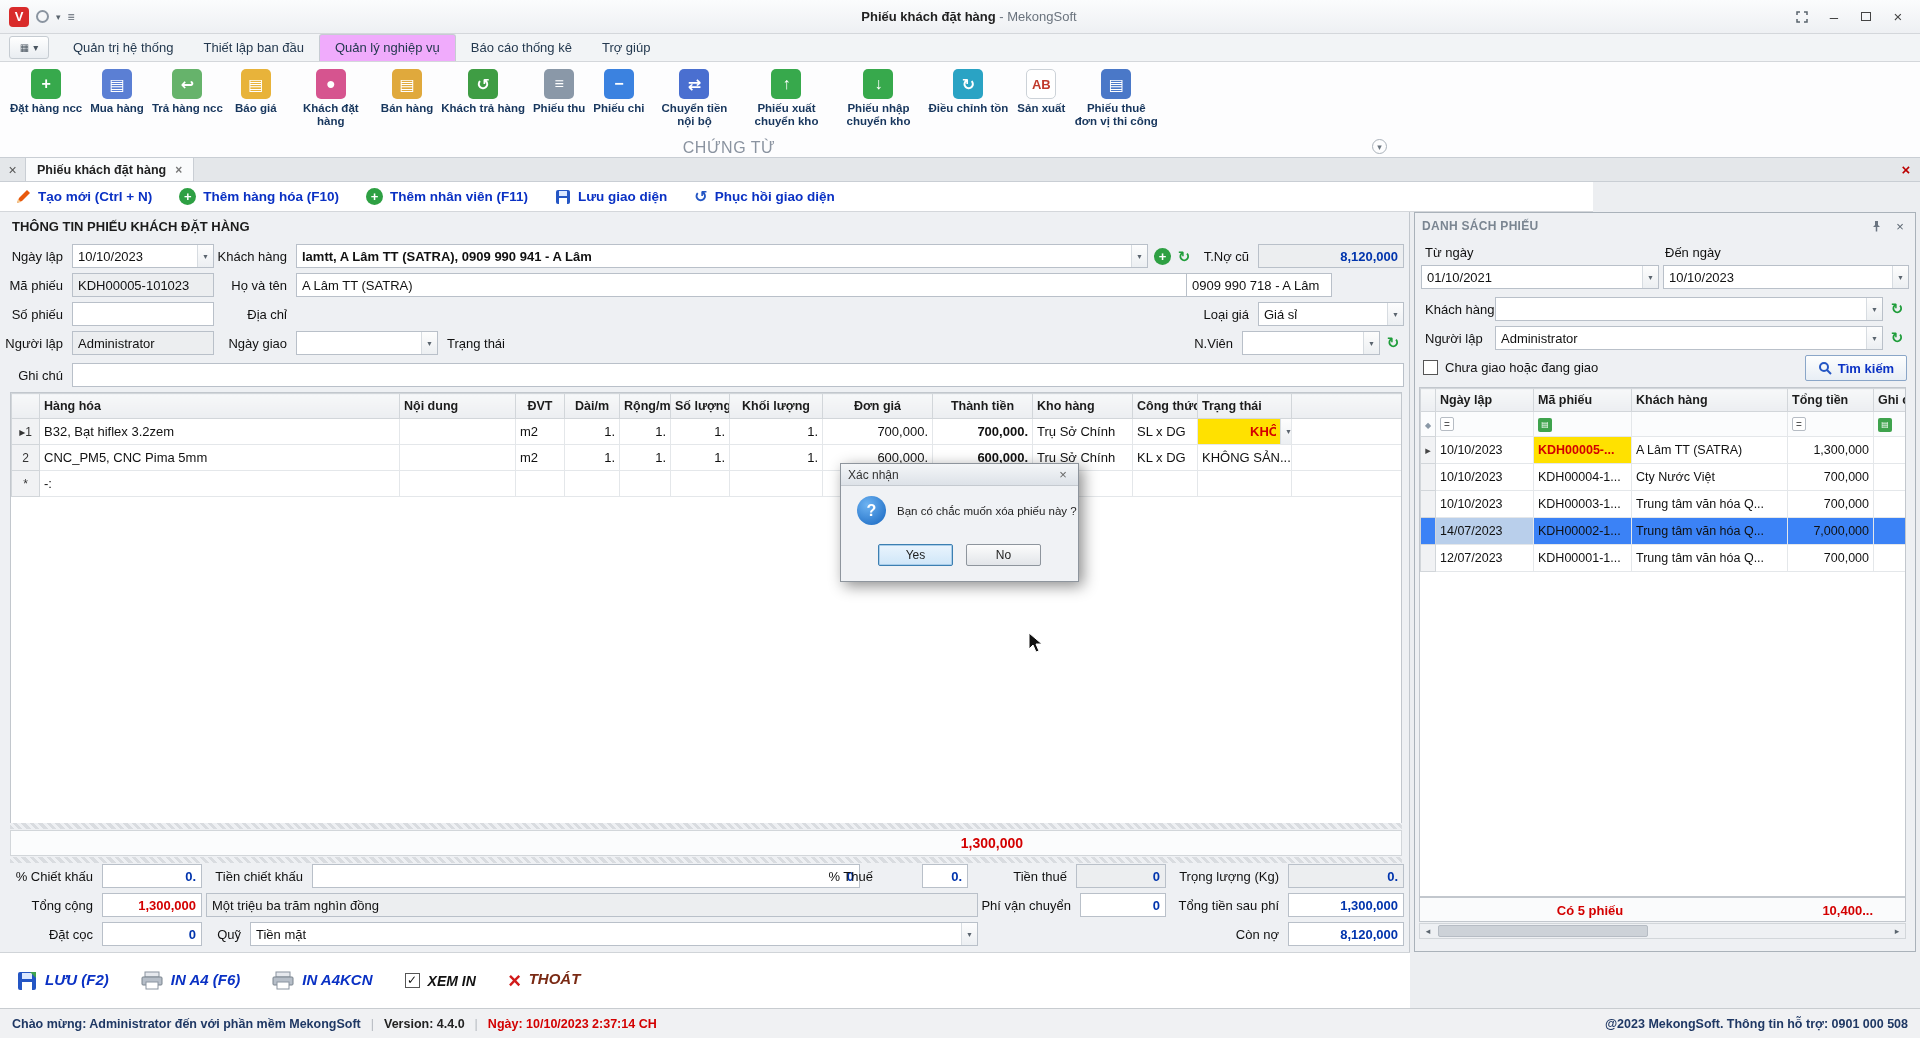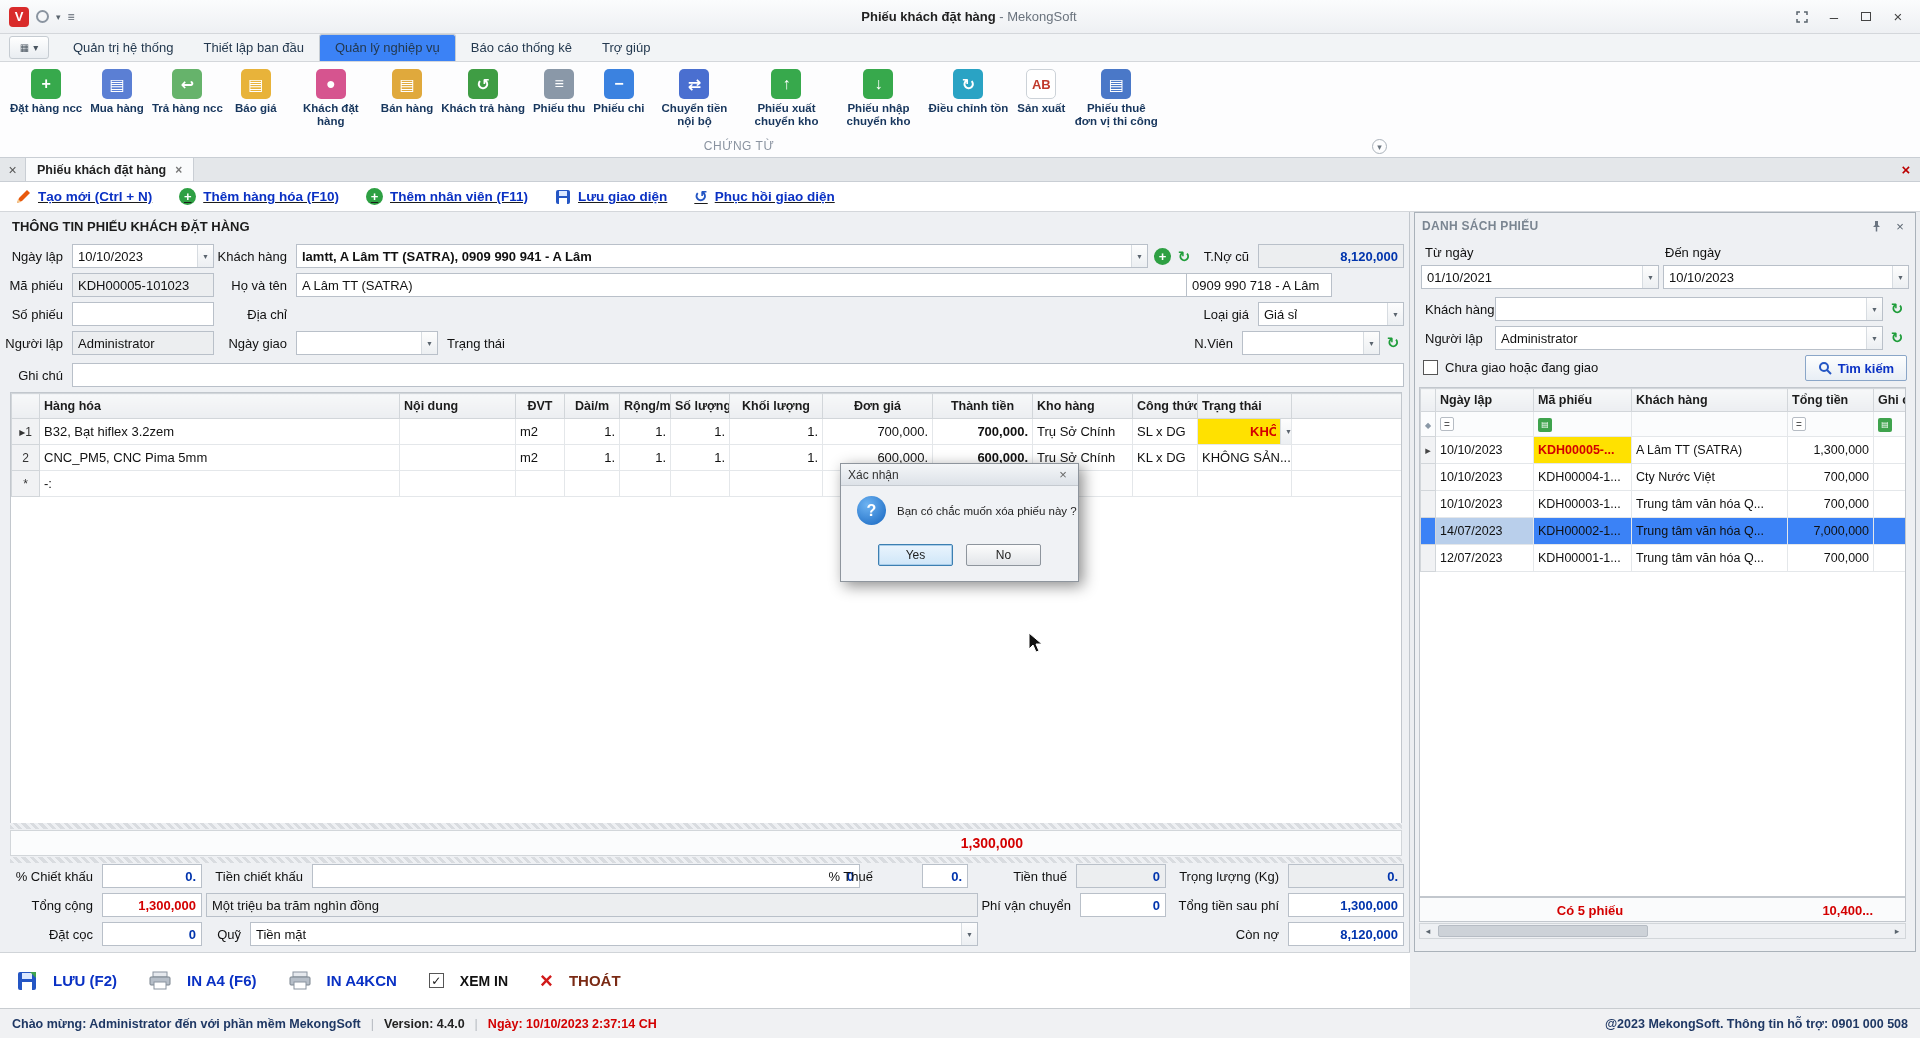--- a/index.html
+++ b/index.html
@@ -18,21 +18,21 @@
 .tb-title { flex:1; text-align:center; font-size:13px; color:#6a737d; }
 .tb-title b { color:#222; }
 .tb-right { display:flex; align-items:center; gap:4px; padding-right:8px; }
 .wbtn { width:28px; height:22px; display:flex; align-items:center; justify-content:center; color:#444; font-size:15px; }
 .maxbox { width:10px; height:9px; border:1.5px solid #444; display:inline-block; }
 
 
 .menubar { position:absolute; left:0; top:34px; width:1920px; height:28px; background:#f2f4f6; display:flex; align-items:flex-end; border-bottom:1px solid #d4d7db; }
 .launcher { width:40px; height:23px; border:1px solid #c6ccd2; background:linear-gradient(#fff,#e9edf1); border-radius:3px; margin:0 9px 2px 9px; display:flex; align-items:center; justify-content:center; gap:4px; font-size:10px; color:#4a5560; }
 .mtab { padding:5px 15px 6px; font-size:13px; color:#24394f; }
-.mtab.active { background:#3b82f6; border:1px solid #c6ccd2; border-bottom:none; border-radius:3px 3px 0 0; }
+.mtab.active { background:#f0abfc; border:1px solid #c6ccd2; border-bottom:none; border-radius:3px 3px 0 0; }
 
 
 .ribbon { position:absolute; left:0; top:62px; width:1920px; height:96px; background:#fdfdfe; border-bottom:1px solid #c9ced4; }
 .rb-row { display:flex; align-items:flex-start; padding:5px 4px 0 6px; }
 .rbtn { min-width:58px; max-width:92px; display:flex; flex-direction:column; align-items:center; gap:3px; padding:2px 4px; }
 .rbtn .lab { font-size:11.5px; color:#17365d; text-align:center; line-height:1.15; font-weight:bold; }
 .ric { width:30px; height:30px; border-radius:5px; color:#fff; font-size:16px; font-weight:bold; display:flex; align-items:center; justify-content:center; flex:0 0 auto; }
 .rb-row .rbtn:nth-child(1) .ric{background:#37a94c}
 .rb-row .rbtn:nth-child(2) .ric{background:#5b7fd4}
 .rb-row .rbtn:nth-child(3) .ric{background:#66b36b}
@@ -41,32 +41,32 @@
 .rb-row .rbtn:nth-child(6) .ric{background:#e0a93c}
 .rb-row .rbtn:nth-child(7) .ric{background:#3f9d44}
 .rb-row .rbtn:nth-child(8) .ric{background:#8a98a8}
 .rb-row .rbtn:nth-child(9) .ric{background:#3b82e0}
 .rb-row .rbtn:nth-child(10) .ric{background:#4a6fd0}
 .rb-row .rbtn:nth-child(11) .ric{background:#37a94c}
 .rb-row .rbtn:nth-child(12) .ric{background:#37a94c}
 .rb-row .rbtn:nth-child(13) .ric{background:#2aa3c4}
 .rb-row .rbtn:nth-child(14) .ric{background:#fff;border:1px solid #ccd2d8;color:#c0392b;font-size:13px}
 .rb-row .rbtn:nth-child(15) .ric{background:#4a78c8}
-.rb-cap { position:absolute; left:0; top:77px; width:1458px; text-align:center; font-size:12px; color:#8a93a0; letter-spacing:.5px;margin-left:10px; }
+.rb-cap { position:absolute; left:0; top:77px; width:1458px; text-align:center; font-size:16px; color:#8a93a0; letter-spacing:.5px; }
 .rb-dlg { position:absolute; left:1372px; top:77px; width:15px; height:15px; border:1px solid #aab2ba; border-radius:8px; color:#6a747e; font-size:9px; display:flex; align-items:center; justify-content:center; }
 
 
 .doctabs { position:absolute; left:0; top:158px; width:1920px; height:24px; background:#e4e7ea; border-bottom:1px solid #c9ced4; display:flex; align-items:stretch; }
 .dt-close { width:26px; display:flex; align-items:center; justify-content:center; color:#555; border-right:1px solid #c9ced4; font-size:14px; }
 .dt-tab { display:flex; align-items:center; gap:9px; padding:0 11px; background:#fafbfc; border-right:1px solid #c9ced4; font-size:12.5px; color:#222; font-weight:bold; }
 .dt-x { color:#777; font-size:12px; }
 .dt-right-close { margin-left:auto; width:28px; display:flex; align-items:center; justify-content:center; color:#b00; font-weight:bold; font-size:15px; }
 
 
-.actionbar { position:absolute; left:0; top:182px; width:1920px; height:30px; background:#fff; border-bottom:1px solid #d4d7db; display:flex; align-items:center; gap:27px; padding-left:15px;text-decoration:underline; }
+.actionbar { position:absolute; left:0; top:182px; width:1593px; height:30px; background:#fff; border-bottom:1px solid #d4d7db; display:flex; align-items:center; gap:27px; padding-left:15px; }
 .act { display:flex; align-items:center; gap:7px; font-size:13.5px; font-weight:bold; color:#0a31c4; }
 .gplus { width:17px; height:17px; border-radius:50%; background:#2ea043; color:#fff; font-size:13px; display:flex; align-items:center; justify-content:center; font-weight:bold; }
 .bluearrow { color:#2456c4; font-size:16px; font-weight:bold; }
 
 
 .main { position:absolute; left:0; top:212px; width:1410px; height:740px; background:#eef0f3; border-right:1px solid #c2c7cd; }
 .sec-title { position:absolute; left:0; top:0; width:100%; height:28px; display:flex; align-items:center; padding-left:12px; font-weight:bold; font-size:13px; color:#1c1c1c; }
 .lbl { position:absolute; height:24px; display:flex; align-items:center; justify-content:flex-end; padding-right:5px; font-size:13px; color:#111; white-space:nowrap; }
 .plbl { justify-content:flex-start; padding-left:2px; }
 .fld { position:absolute; height:24px; background:#fff; border:1px solid #b9c0c9; display:flex; align-items:center; padding:0 5px; font-size:13px; color:#111; }
@@ -95,21 +95,21 @@
 .igrid td.status1 { background:#ffe100; color:#d30000; font-weight:bold; padding:0; }
 .cellflex { display:flex; align-items:center; height:100%; padding:0 0 0 4px; }
 .cellflex .tx { flex:1; overflow:hidden; white-space:nowrap;padding-left:48px; }
 
 .splitter { position:absolute; left:10px; width:1392px; height:6px; background:repeating-linear-gradient(45deg,#d9dce0 0 3px,#eef0f3 3px 6px); }
 .totalrow { position:absolute; left:10px; top:618px; width:1392px; height:26px; background:#fbfcfd; border:1px solid #d2d6da; }
 .totalrow .val { position:absolute; left:800px; top:0; width:212px; height:100%; display:flex; align-items:center; justify-content:flex-end; font-size:14px; }
 
 
 .footerbar { position:absolute; left:0; top:952px; width:1410px; height:56px; background:#fff; border-top:1px solid #d0d4d8; display:flex; align-items:center; gap:32px; padding-left:17px; }
-.fbtn { display:flex; align-items:center; gap:16px; font-size:15px; font-weight:bold; color:#0a31c4; }
+.fbtn { display:flex; align-items:flex-start; gap:8px; font-size:15px; font-weight:bold; color:#0a31c4;font-style:italic; }
 .fbtn.dark { color:#111; font-size:14px; }
 .fbtn.exit { color:#7a2a14; }
 .xred { color:#d11a1a; font-size:22px; font-weight:bold; line-height:1; }
 .cbx { width:15px; height:15px; border:1px solid #555; background:#fff; display:flex; align-items:center; justify-content:center; font-size:12px; color:#111; }
 .cbx.checked::after { content:"✓"; font-weight:bold; }
 
 
 .panel { position:absolute; left:1414px; top:212px; width:502px; height:740px; background:#eef0f3; border:1px solid #aab2ba; }
 .panel-hd { height:26px; display:flex; align-items:center; padding:0 7px; gap:8px; }
 .panel-hd .ttl { flex:1; font-size:12px; font-weight:bold; color:#7a8591; letter-spacing:.3px; }

